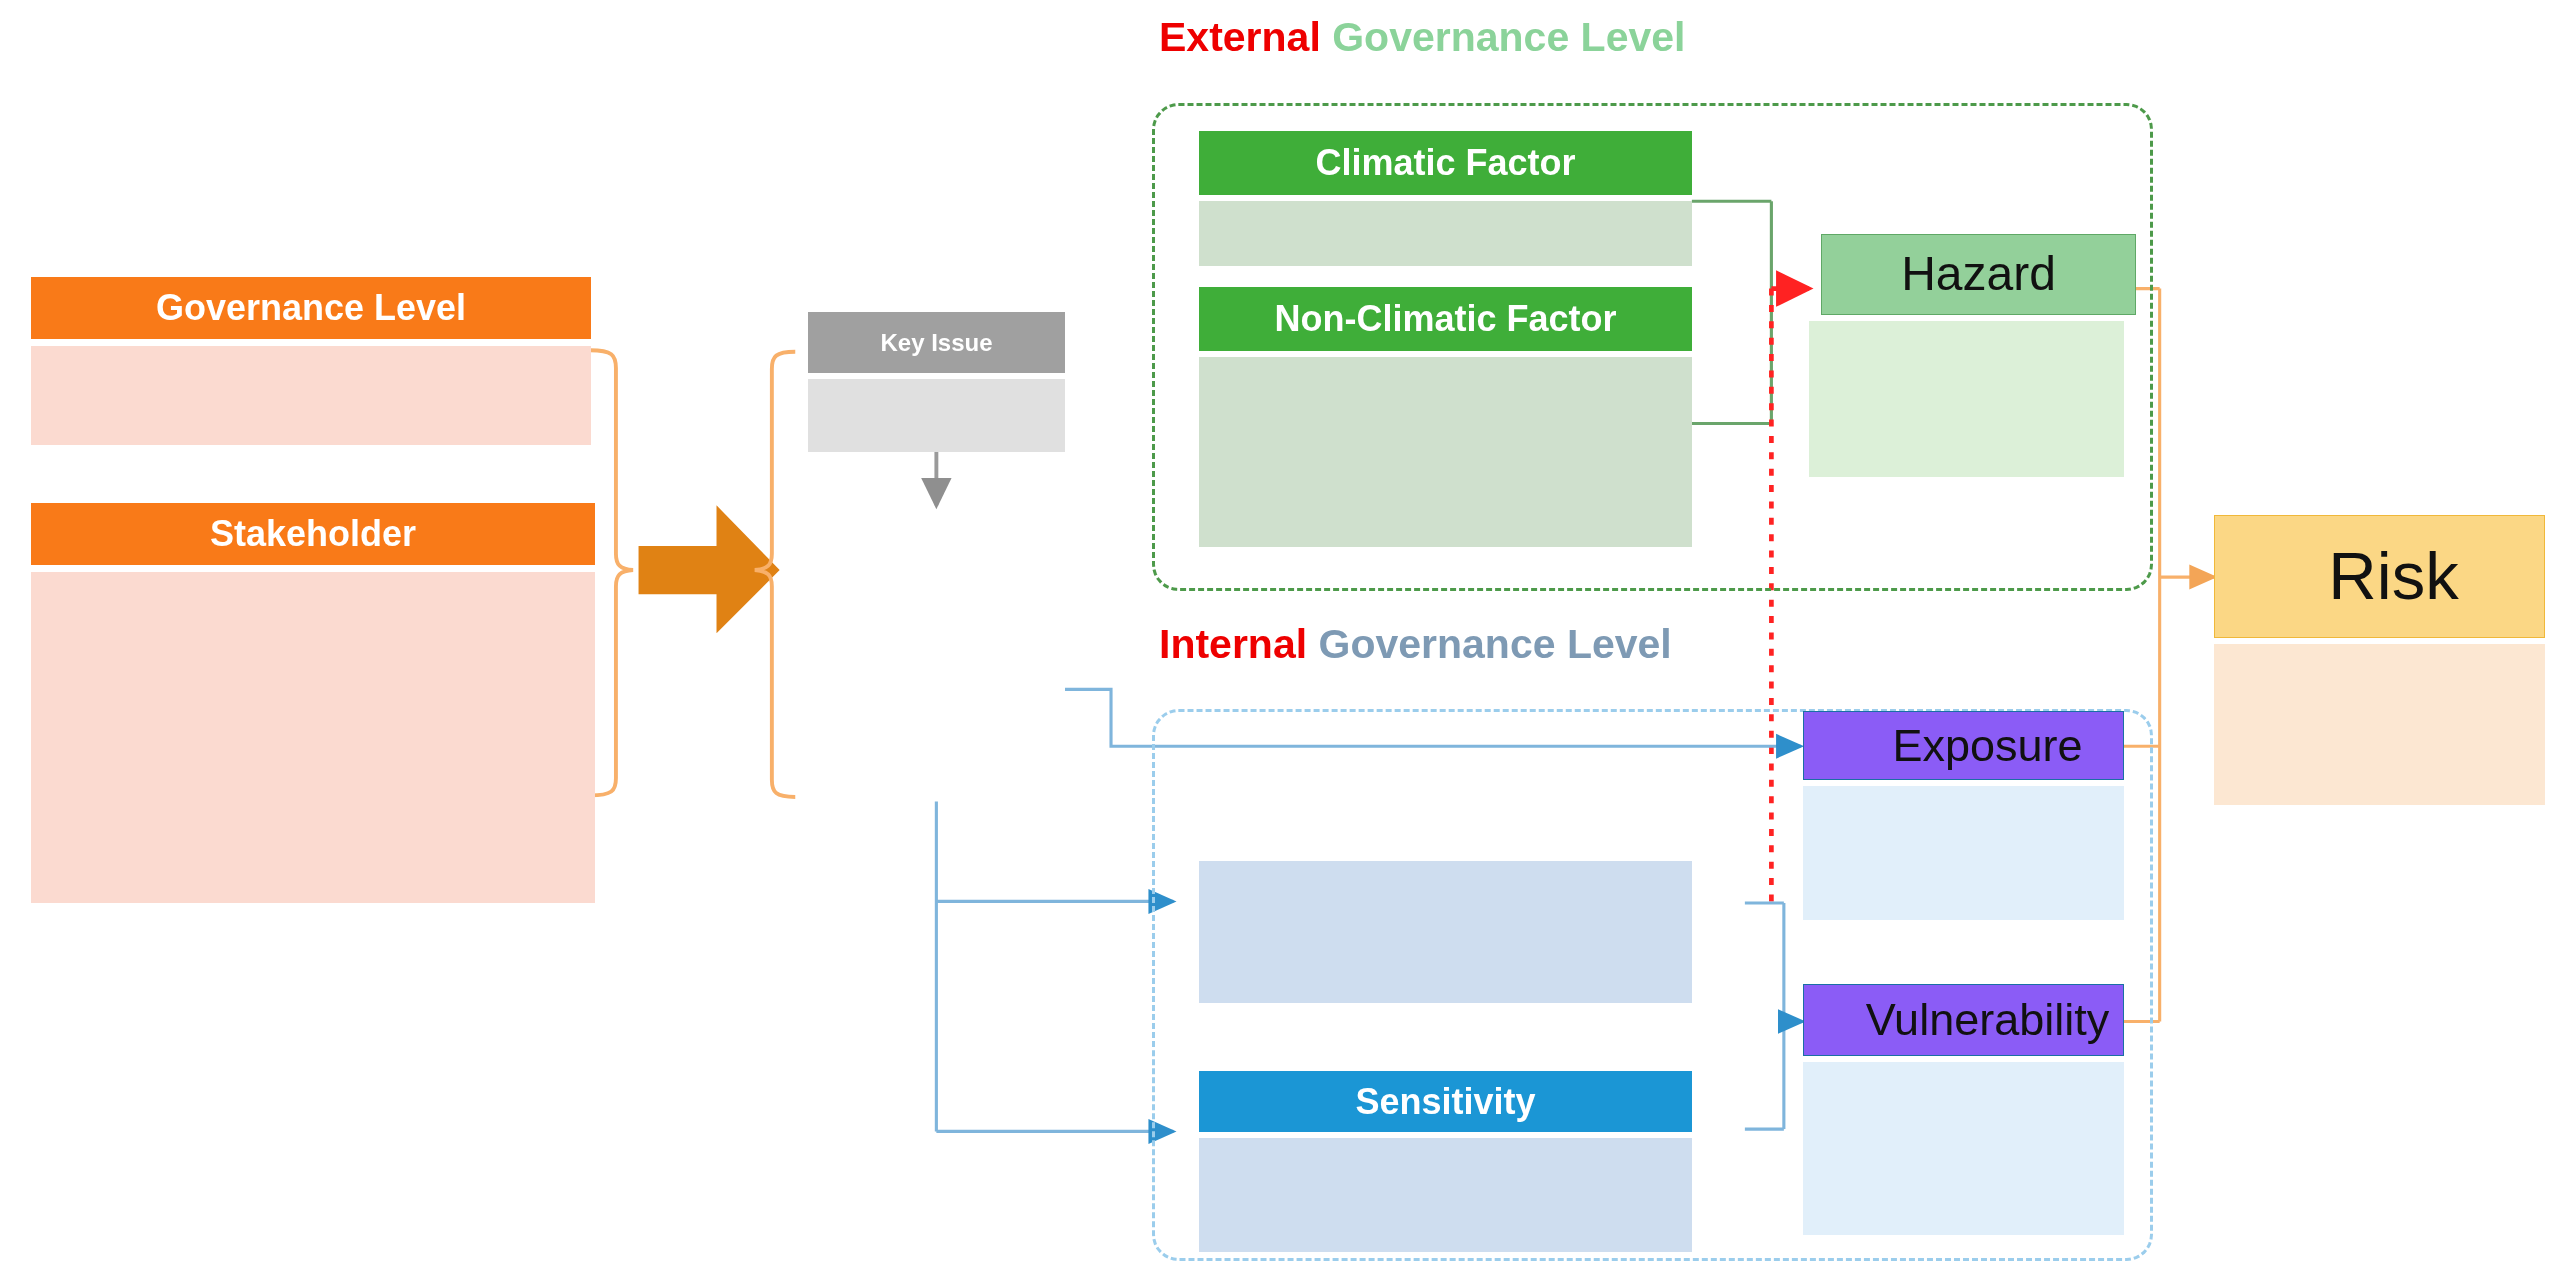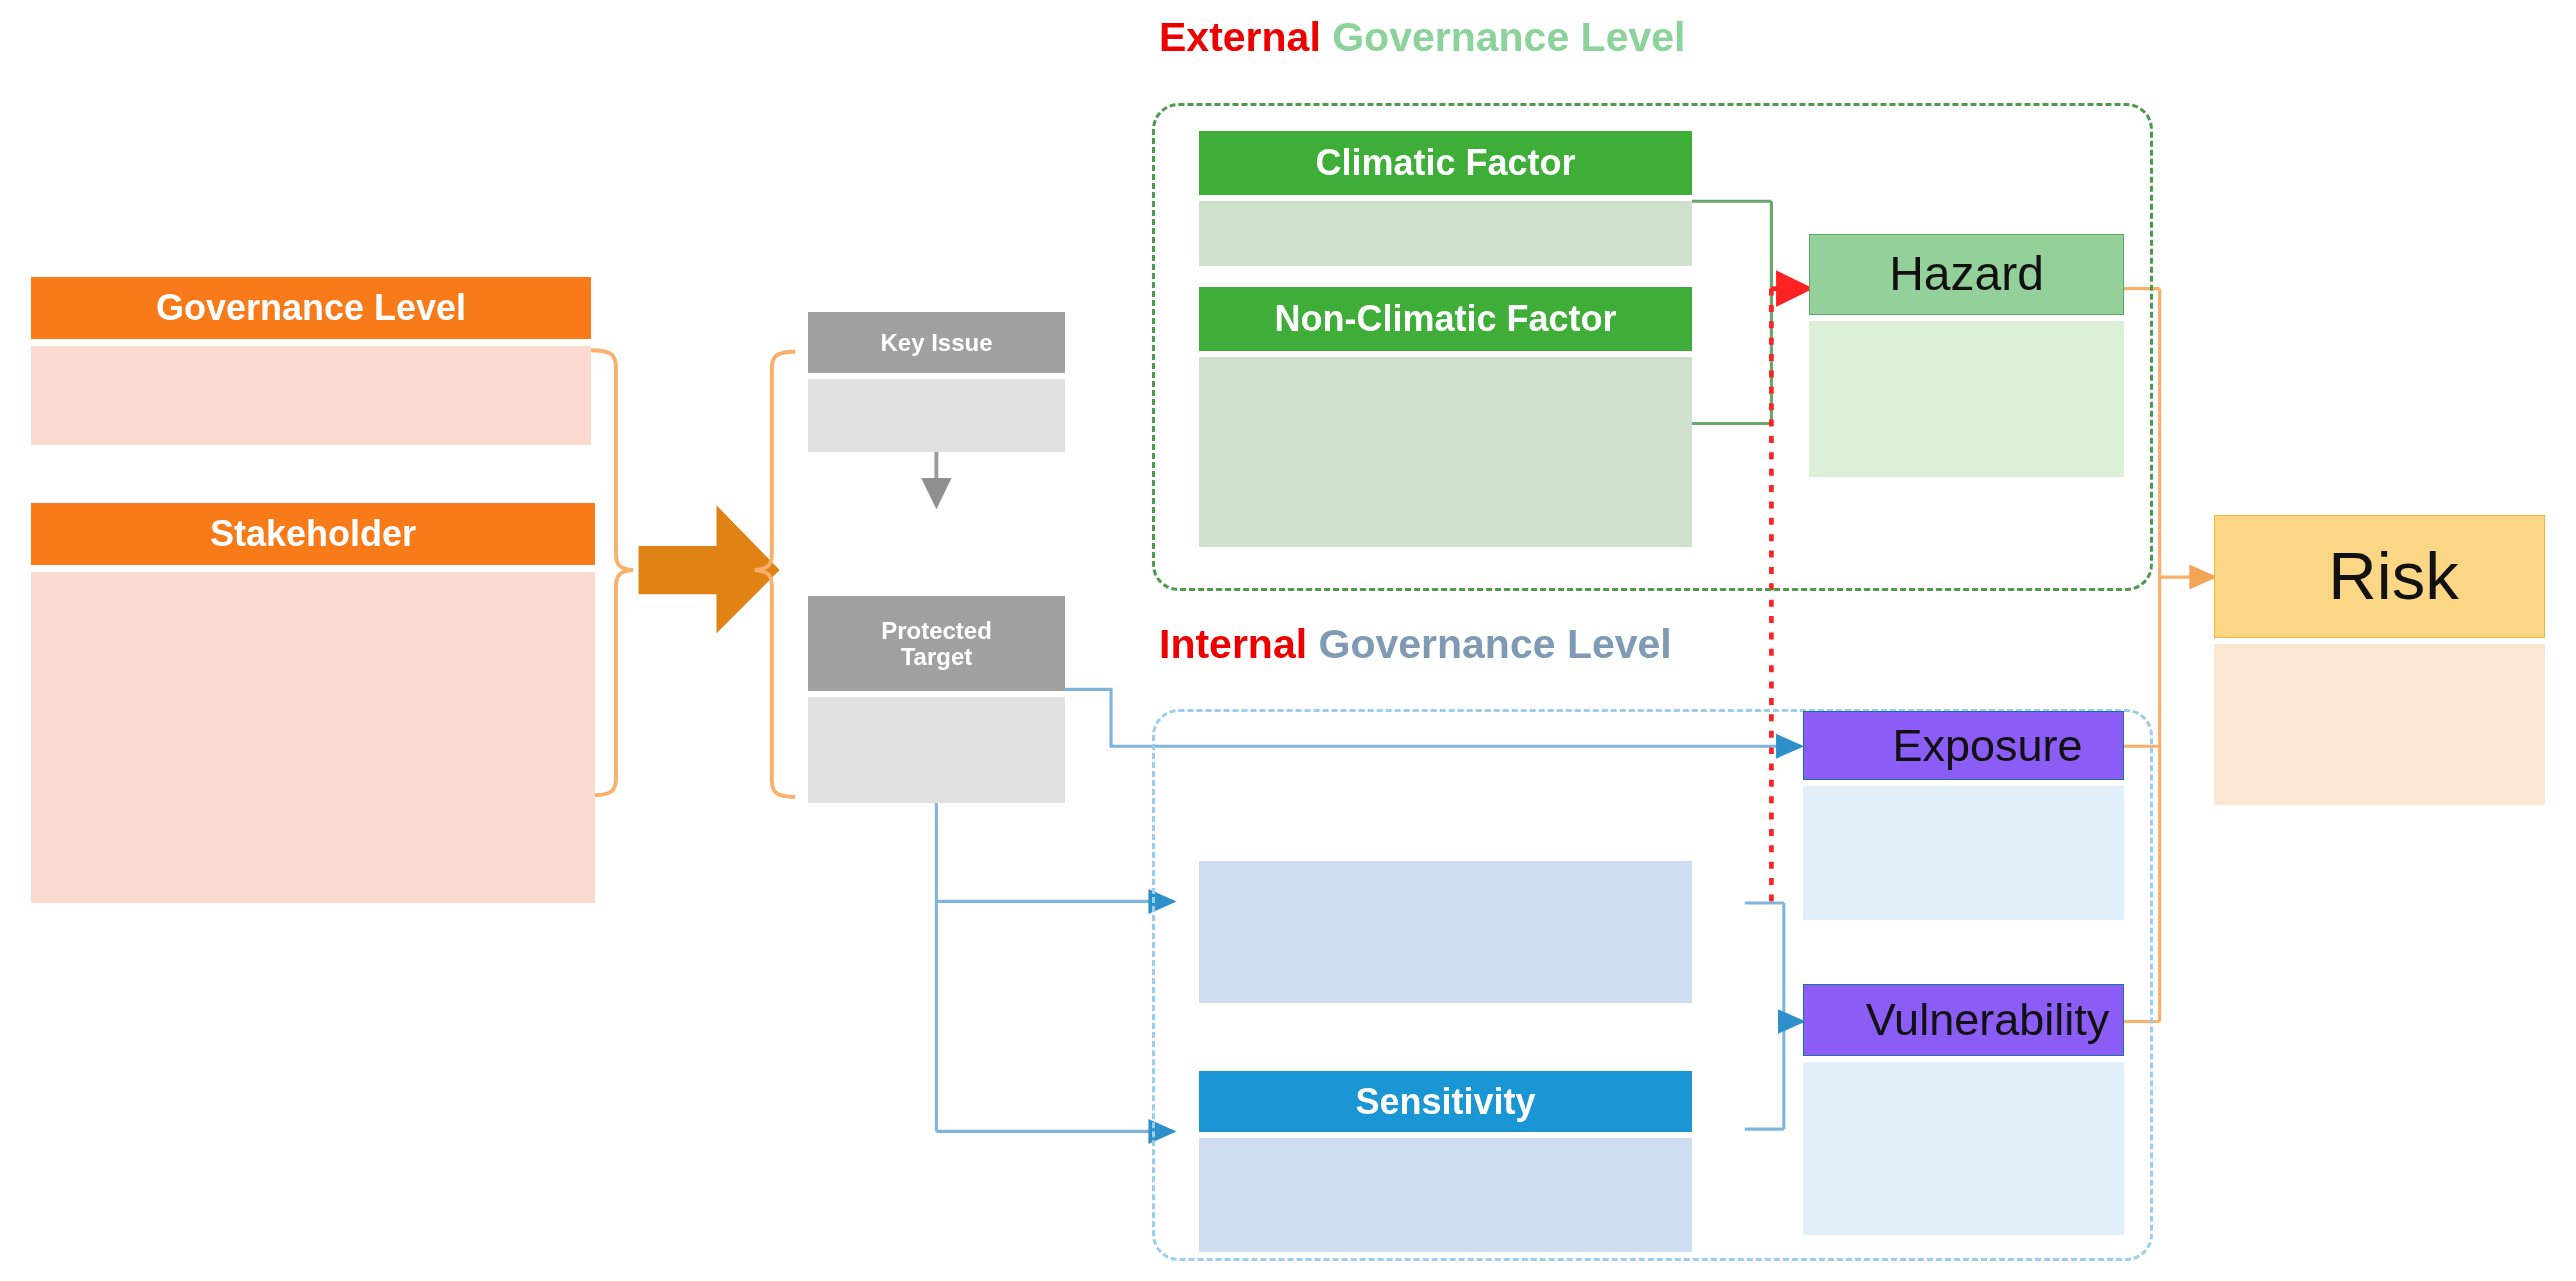--- a/index.html
+++ b/index.html
@@ -195,38 +195,33 @@
   <div class="card orange" style="left:31px; top:503px; width:564px; height:400px;">
     <div class="hdr" style="height:62px;">Stakeholder</div>
     <div class="bdy" style="top:69px; height:331px;"></div>
   </div>
 
   <div class="card grey" style="left:808px; top:312px; width:257px; height:140px;">
     <div class="hdr" style="height:61px;">Key Issue</div>
     <div class="bdy" style="top:67px; height:73px;"></div>
   </div>
 
-  <div class="card grey" style="left:808px; top:596px; width:257px; height:207px;">
-    <div class="hdr" style="height:95px;">Protected
-Target</div>
-    <div class="bdy" style="top:101px; height:106px;"></div>
-  </div>
 
   <div class="card green" style="left:1199px; top:131px; width:493px; height:136px;">
     <div class="hdr" style="height:64px;">Climatic Factor</div>
     <div class="bdy" style="top:70px; height:65px;"></div>
   </div>
 
   <div class="card green" style="left:1199px; top:287px; width:493px; height:260px;">
     <div class="hdr" style="height:64px;">Non-Climatic Factor</div>
     <div class="bdy" style="top:70px; height:190px;"></div>
   </div>
 
   <div class="card greenout" style="left:1809px; top:234px; width:315px; height:243px;">
-    <div class="hdr" style="height:81px;">Hazard</div>
+    <div class="hdr" style="height:81px;margin-left:12px;">Hazard</div>
     <div class="bdy" style="top:87px; height:156px;"></div>
   </div>
 
   <div class="card blue" style="left:1199px; top:794px; width:493px; height:209px;">
     <div class="bdy" style="top:67px; height:142px;"></div>
   </div>
 
   <div class="card blue" style="left:1199px; top:1071px; width:493px; height:181px;">
     <div class="hdr" style="height:61px;">Sensitivity</div>
     <div class="bdy" style="top:67px; height:114px;"></div>

